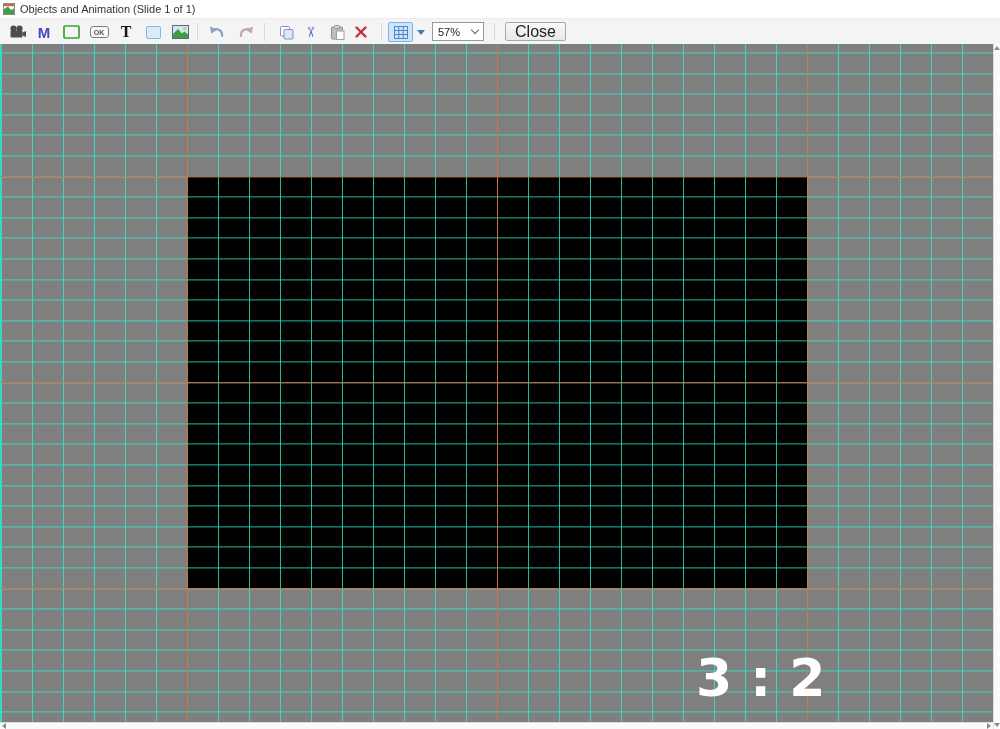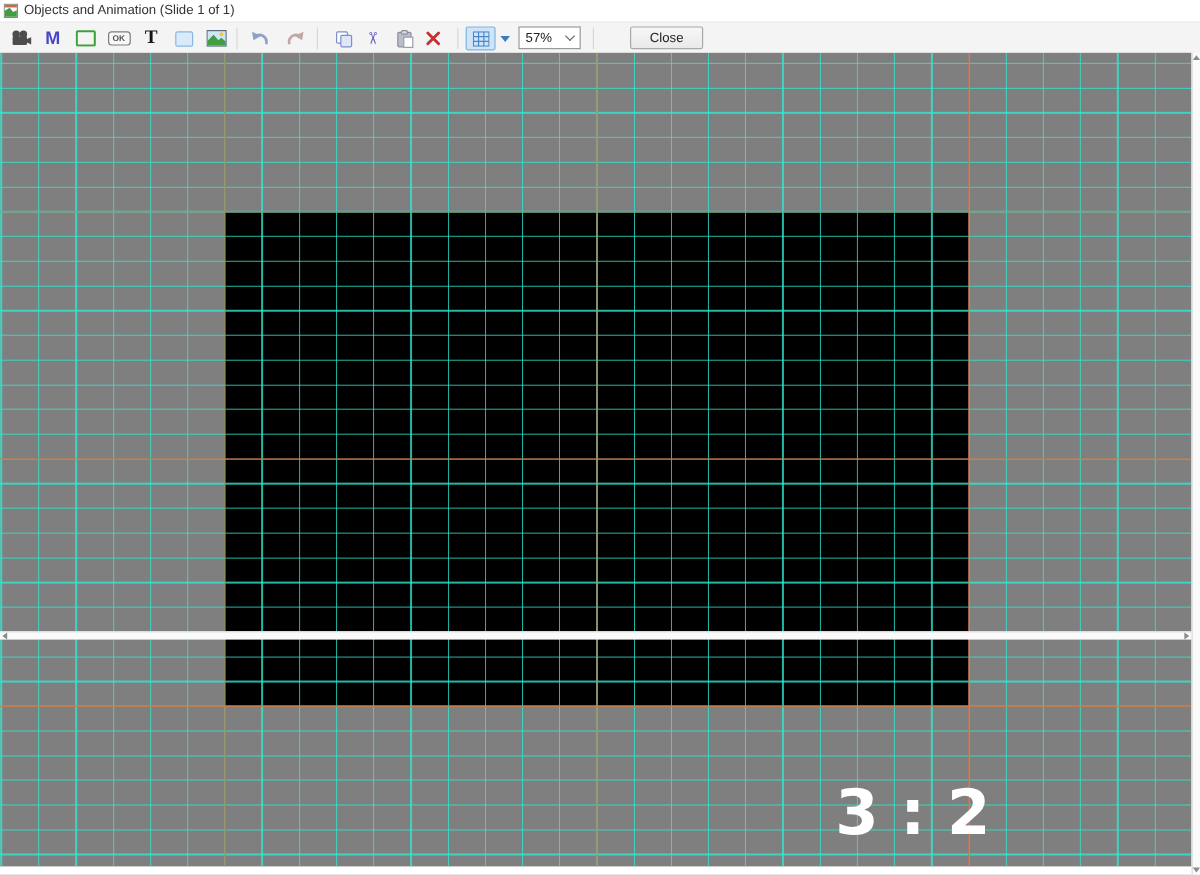--- a/index.html
+++ b/index.html
@@ -1,18 +1,18 @@
 <!DOCTYPE html>
 <html><head>
 <meta charset="utf-8">
 <style>
   * { box-sizing: border-box; }
   html,body { margin:0; padding:0; }
   body { width:1000px; height:729px; font-family:"Liberation Sans",sans-serif; overflow:hidden; background:#fff; }
-  .window { position:relative; width:1000px; height:533px; background:#fff; }
+  .window { position:relative; width:1000px; height:729px; background:#fff; }
 
   
   .titlebar { position:absolute; left:0; top:0; width:1000px; height:18px; background:#ffffff;
               display:flex; align-items:center; padding-left:3px; }
   .app-icon { width:12px; height:12px; margin-right:5px; flex:0 0 auto; }
   .title-text { font-size:11px; color:#333; white-space:nowrap; }
 
   
   .toolbar { position:absolute; left:0; top:18px; width:1000px; height:26px; background:#f4f4f4;
              border-top:1px solid #ececec; }
@@ -27,22 +27,22 @@
   .grid-btn { position:absolute; left:388px; top:3px; width:25px; height:20px; background:#cfe4f8;
               border:1px solid #7eb4e2; border-radius:2px; display:flex; align-items:center; justify-content:center; }
   .grid-caret { position:absolute; left:414px; top:3px; width:13px; height:20px; display:flex; align-items:center; justify-content:center; }
   .caret-down { width:0; height:0; border-left:4px solid transparent; border-right:4px solid transparent; border-top:5px solid #3d7bbf; }
   .zoom-combo { position:absolute; left:432px; top:3px; width:52px; height:19px; background:#fff;
                 border:1px solid #999; display:flex; align-items:center; padding:0 5px; }
   .zoom-text { font-size:11px; color:#222; flex:1; }
   .chev { width:6px; height:6px; border-right:1.4px solid #666; border-bottom:1.4px solid #666;
           transform:rotate(45deg); margin-top:-3px; }
   .close-btn { position:absolute; left:505px; top:3px; width:61px; height:19px; background:linear-gradient(#f7f7f7,#e9e9e9);
-               border:1px solid #a9a9a9; border-radius:2px; font-size:11px; color:#222;
-               display:flex; align-items:center; justify-content:center;margin-left:20px; }
+               border:1px solid #a9a9a9; border-radius:2px; font-size:16px; color:#222;
+               display:flex; align-items:center; justify-content:center; }
 
   
   .canvas { position:absolute; left:0; top:44px; width:993px; height:678px; background:#7f7f7f; overflow:hidden; }
   .slide  { position:absolute; left:187px; top:132px; width:620px; height:412px; background:#000; }
   .gridlines { position:absolute; left:0; top:0; width:100%; height:100%; pointer-events:none;
     background-image:
       repeating-linear-gradient(to right,  rgba(45,235,210,0.78) 0px, rgba(45,235,210,0.78) 1px, transparent 1px, transparent 31px),
       repeating-linear-gradient(to bottom, rgba(45,235,210,0.78) 0px, rgba(45,235,210,0.78) 1px, transparent 1px, transparent 20.6px);
     background-position: 1px 0px, 0px 8.4px; }
   .gmajor-v { position:absolute; top:0; bottom:0; width:1px; background:rgba(228,104,50,0.85); pointer-events:none; }

